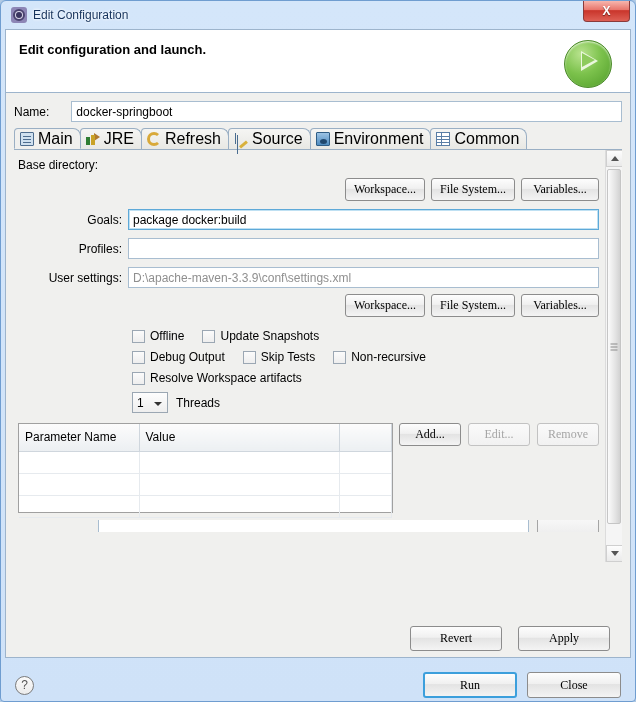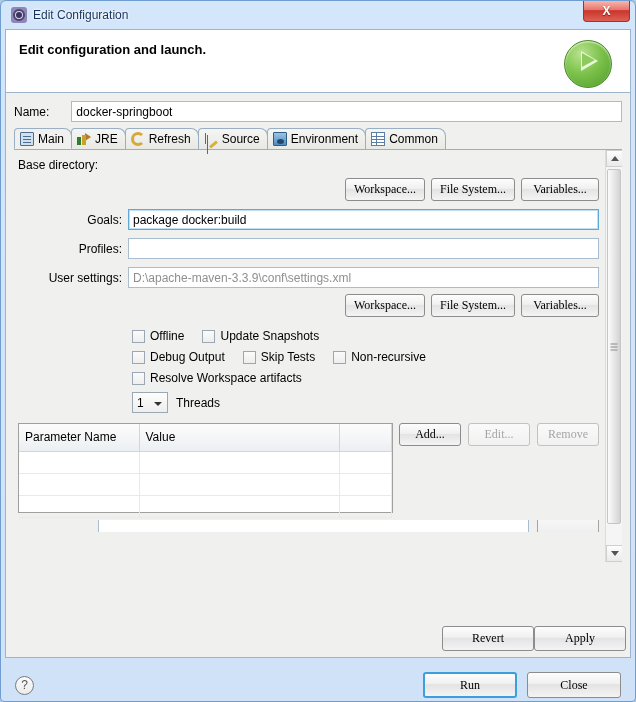--- a/index.html
+++ b/index.html
@@ -165,21 +165,21 @@
   .tabstrip {
     display: flex; align-items: flex-end;
     height: 22px;
     border-bottom: 1px solid #9aafc4;
     position: relative;
   }
   .tab {
     display: flex; align-items: center;
     height: 21px;
     padding: 0 7px 0 5px;
-    font-size: 12px;
+    font-size: 16px;
     color: #000;
     border: 1px solid #9aafc4;
     border-bottom: none;
     border-radius: 4px 8px 0 0;
     background: linear-gradient(180deg,#f5f5f3 0%, #e8e8e4 100%);
     margin-right: -1px;
     cursor: pointer;
     white-space: nowrap;
   }
   .tab.active {
@@ -383,22 +383,22 @@
   .sb-grip {
     position: absolute; left: 50%; top: 50%;
     transform: translate(-50%,-50%);
     width: 7px; height: 1px; background: #8b8b8b;
     box-shadow: 0 3px 0 #8b8b8b, 0 -3px 0 #8b8b8b;
   }
 
   
   .apply-strip {
     position: absolute;
-    left: 8px; right: 4px; bottom: 6px;
-    display: flex; justify-content: flex-end; gap: 0;
+    left: 8px; right: 20px; bottom: 6px;
+    display: flex; justify-content: flex-end; gap: 16px;
     padding-top: 6px;
   }
   .apply-strip .btn { min-width: 92px; height: 25px; }
 
   
   .footer {
     height: 54px;
     display: flex; align-items: center;
     padding: 0 10px;
     position: relative;

